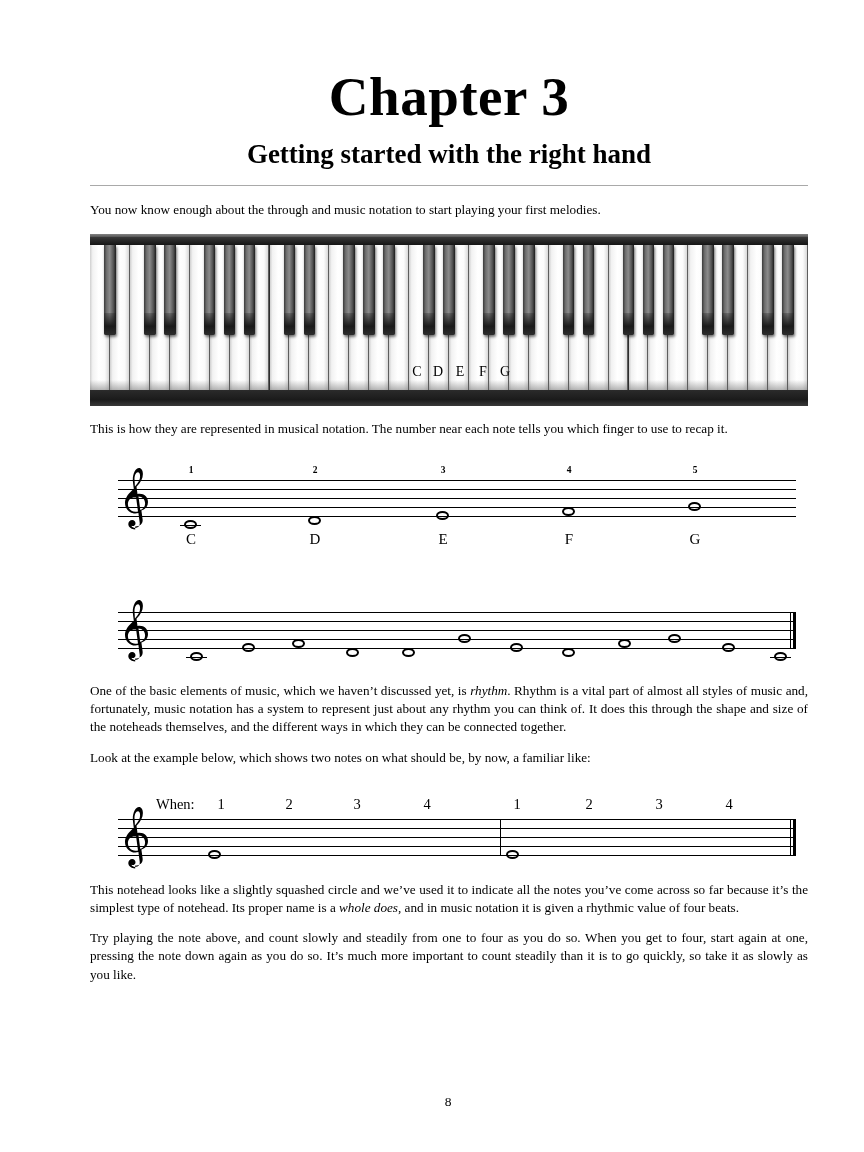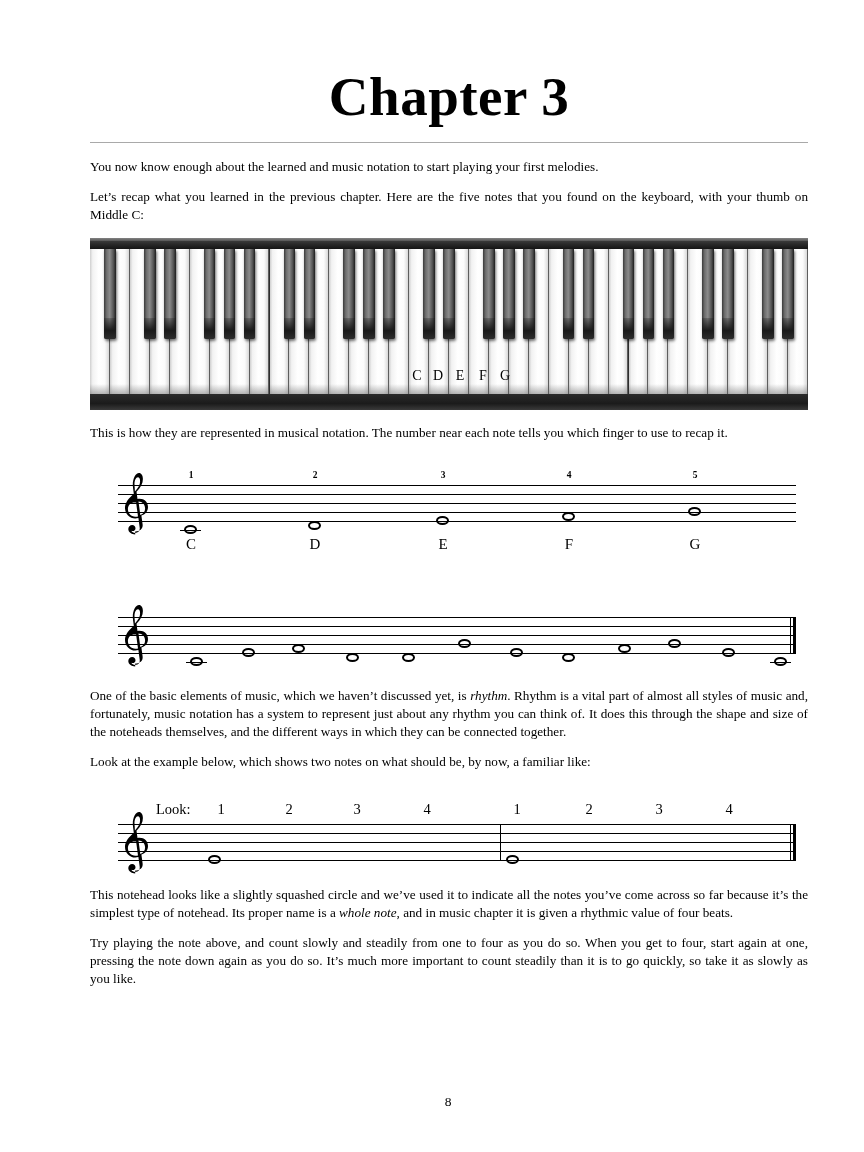--- a/index.html
+++ b/index.html
@@ -227,24 +227,24 @@
     font-family: "Liberation Serif", "DejaVu Serif", serif;
   }
 </style>
 </head>
 <body>
 
 <div class="page">
   <div class="content">
 
     <h1 class="chapter-title">Chapter 3</h1>
+    <h2 class="chapter-subtitle">Getting started with the right hand</h2>
     <div class="title-rule"></div>
 
-    <p class="body first">You now know enough about the learned and music notation to start playing your first melodies.</p>
-    <p class="body">Let’s recap what you learned in the previous chapter. Here are the five notes that you found on the keyboard, with your thumb on Middle C:</p>
+    <p class="body first">You now know enough about the through and music notation to start playing your first melodies.</p>
 
     <div class="keyboard-figure">
       <div class="kb-topbar">
         <div class="kb-topshine"></div>
       </div>
       <div class="kb-keys" id="kb-keys">
           <div class="wkey" style="left: 0px; width: 19.9444px;"></div>
           <div class="wkey" style="left: 19.9444px; width: 19.9444px;"></div>
           <div class="wkey" style="left: 39.8889px; width: 19.9444px;"></div>
           <div class="wkey" style="left: 59.8333px; width: 19.9444px;"></div>
@@ -384,32 +384,32 @@
         <div class="staff-line" style="left: 28px; top: 57px; width: 678px;"></div>
         <div class="staff-line" style="left: 28px; top: 66px; width: 678px;"></div>
         <div class="clef" style="left: 32px; top: 17px;"><svg width="26" height="64" viewBox="0 0 26 64">
             <path d="M13.2 62.5c-3.9 0-6.9-2.3-6.9-5.4 0-2.4 1.7-4.1 3.9-4.1 1.9 0 3.3 1.4 3.3 3.2 0 1.7-1.2 2.9-2.8 2.9-.5 0-.9-.1-1.3-.3.6 1.3 2 2.1 3.8 2.1 2.9 0 4.9-2 4.5-5.2l-1.3-9.6c-1 .3-2.1.4-3.2.4C7.8 46.5 3 42 3 35.9c0-4.4 2.3-8 7.2-12.6l1.6-1.5-.7-5.2c-.2-1.6-.3-2.8-.3-3.9C10.8 6.3 13.6 1 17 1c2.3 0 3.9 2.4 3.9 5.9 0 4.3-2 8.3-6.4 12.9l1 7.2c.7-.1 1.3-.2 2-.2 5 0 8.5 3.4 8.5 8.2 0 4.2-2.6 7.4-6.6 8.4l1.2 8.8c.6 4.3-2.2 7.3-7.4 7.3zm.2-17.7c.9 0 1.8-.1 2.6-.3l-1.9-13.9c-.5 0-.9-.1-1.4-.1-4 0-6.8 2.7-6.8 6.6 0 4.3 3.2 7.7 7.5 7.7zm3.1-15.4 1.8 13.5c3-.9 4.8-3.3 4.8-6.5 0-4.1-2.7-7-6.6-7zM12.9 19.6c3.5-3.9 5.2-7.2 5.2-10.4 0-2.4-.9-4-2.2-4-1.9 0-3.4 3-3.4 6.8 0 1 .1 2.1.2 3.3z" fill="#000"></path>
           </svg></div>
         <div class="barline" style="left: 700px; top: 30px; height: 37px;"></div>
         <div class="barline thick" style="left: 703px; top: 30px; height: 37px;"></div>
         <div class="barline" style="left: 410px; top: 30px; height: 37px;"></div>
         <div class="notehead" style="left: 118px; top: 61.5px;"></div>
         <div class="notehead" style="left: 416px; top: 61.5px;"></div>
-        <div class="count-label" style="left: 66px; top: 8px;">Look:</div>
+        <div class="count-label" style="left: 66px; top: 8px;">When:</div>
         <div class="count-num" style="left: 124px; top: 8px;">1</div>
         <div class="count-num" style="left: 192px; top: 8px;">2</div>
         <div class="count-num" style="left: 260px; top: 8px;">3</div>
         <div class="count-num" style="left: 330px; top: 8px;">4</div>
         <div class="count-num" style="left: 420px; top: 8px;">1</div>
         <div class="count-num" style="left: 492px; top: 8px;">2</div>
         <div class="count-num" style="left: 562px; top: 8px;">3</div>
         <div class="count-num" style="left: 632px; top: 8px;">4</div>
       </div>
 
     <p class="body">
-      <span>This notehead looks like a slightly squashed circle and we’ve used it to indicate all the notes you’ve come across so far because it’s the simplest type of notehead. Its proper name is a </span><span class="it">whole note</span><span>, and in music chapter it is given a rhythmic value of four beats.</span>
+      <span>This notehead looks like a slightly squashed circle and we’ve used it to indicate all the notes you’ve come across so far because it’s the simplest type of notehead. Its proper name is a </span><span class="it">whole does</span><span>, and in music notation it is given a rhythmic value of four beats.</span>
     </p>
 
     <p class="body">Try playing the note above, and count slowly and steadily from one to four as you do so. When you get to four, start again at one, pressing the note down again as you do so. It’s much more important to count steadily than it is to go quickly, so take it as slowly as you like.</p>
   </div>
 
   <div class="page-number">8</div>
 </div>
 
 </body></html>

